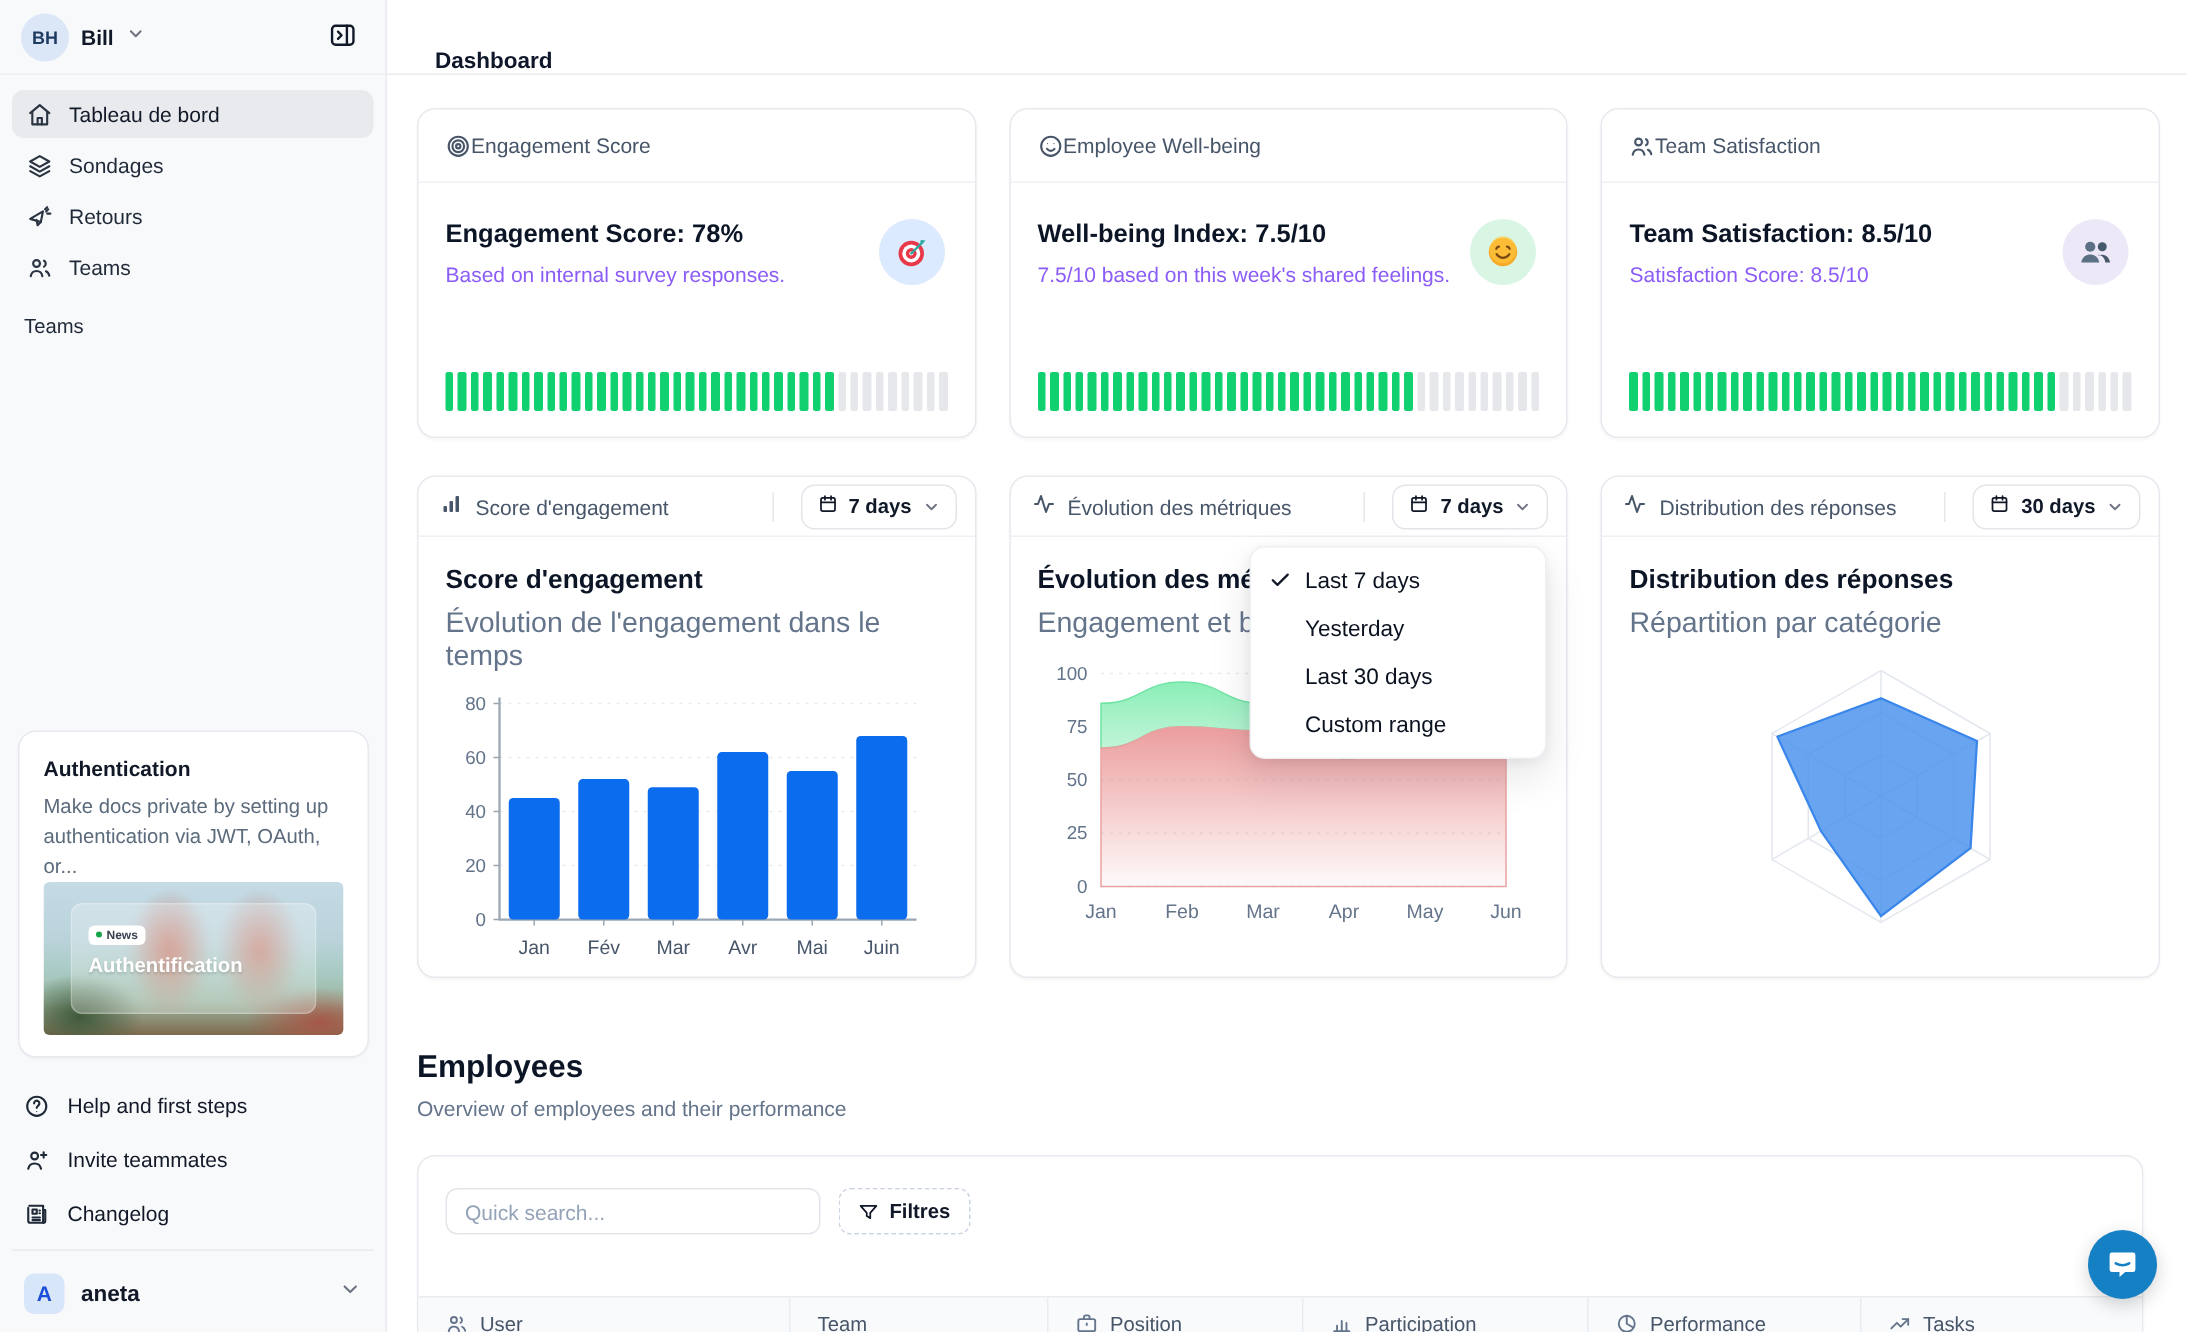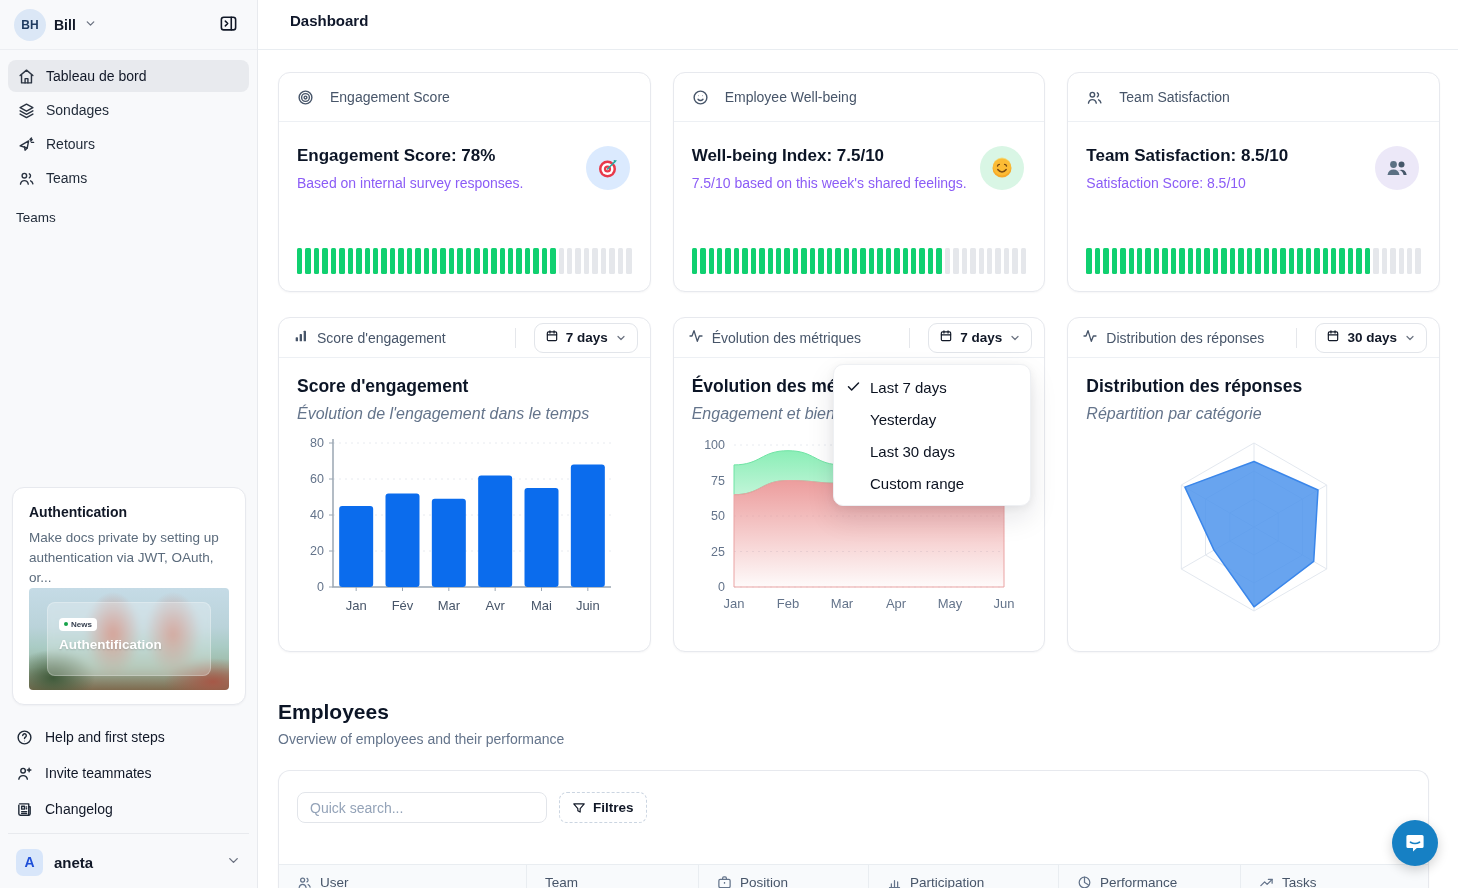--- a/index.html
+++ b/index.html
@@ -54,29 +54,29 @@
   .sb-flink .ic { display:flex; color:#1f2937; }
   .sb-divider { height:1px; background:#e8eaee; margin:6px 0; }
   .sb-workspace { height:44px; display:flex; align-items:center; gap:11px; padding:0 8px; cursor:pointer; }
   .ws-avatar { width:27px; height:27px; border-radius:7px; background:#d8e6fa; color:#1d4ed8;
     font-size:14px; font-weight:700; display:flex; align-items:center; justify-content:center; }
   .ws-name { font-size:15px; font-weight:700; color:#111827; }
   .sb-workspace .chev { margin-left:auto; color:#6b7280; }
 
   
   .main { position:relative; flex:1; height:100%; overflow:hidden; background:#fff; }
-  .topbar { height:50px; border-bottom:1px solid #e9edf1; display:flex; align-items:flex-start; padding:12px 32px; }
+  .topbar { height:50px; border-bottom:1px solid #e9edf1; display:flex; align-items:flex-end; padding:0 32px; }
   .page-title { font-size:15px; font-weight:600; color:#0f172a; }
   .content { padding:22px 18px 0 20px; }
 
   .kpi-row { display:grid; grid-template-columns:repeat(3,1fr); gap:22px; }
   .card { background:#fff; border:1px solid #e7e9ee; border-radius:12px;
     box-shadow:0 1px 2px rgba(16,24,40,.04); }
   .kpi-card { height:220px; display:flex; flex-direction:column; }
-  .card-head { height:49px; flex-shrink:0; display:flex; align-items:center; gap:16px; padding:0 18px;
+  .card-head { height:49px; flex-shrink:0; display:flex; align-items:center; gap:0; padding:0 18px;
     border-bottom:1px solid #edf0f4; color:#475569; font-size:14px; }
   .card-head .ic { display:flex; color:#475569; }
   .kpi-body { position:relative; flex:1; padding:24px 18px 0; }
   .kpi-title { font-size:17px; font-weight:600; color:#0c1526; }
   .kpi-sub { margin-top:9px; font-size:14px; color:#8b5cf6; }
   .kpi-badge { position:absolute; top:24px; right:20px; width:44px; height:44px; border-radius:50%;
     display:flex; align-items:center; justify-content:center; }
   .badge-0 { background:#dbeafe; } .badge-1 { background:#d9f6e5; } .badge-2 { background:#ece8f8; }
   .kpi-progress { display:flex; gap:3px; padding:0 18px 17px; height:43px; align-items:flex-end; }
   .kpi-progress span { flex:1; height:26px; border-radius:1.5px; background:#e5e7eb; }
@@ -87,21 +87,21 @@
   .chart-head { height:40px; flex-shrink:0; display:flex; align-items:center; gap:8px; padding:0 12px 0 14px;
     border-bottom:1px solid #edf0f4; color:#475569; font-size:14px; }
   .chart-head .label { flex:1; white-space:nowrap; overflow:hidden; }
   .vline { width:1px; height:20px; background:#e5e7eb; margin-right:10px; }
   .range-btn { display:flex; align-items:center; gap:7px; height:30px; padding:0 10px;
     border:1px solid #e2e5ea; border-radius:9px; background:#fff; cursor:pointer;
     font-size:13.5px; font-weight:600; color:#111827; font-family:inherit;text-align:center; }
   .range-btn .chev { color:#6b7280; display:flex; }
   .chart-body { padding:18px 18px 0; }
   .chart-title { font-size:17.5px; font-weight:700; color:#0c1526; }
-  .chart-sub { margin-top:8px; font-size:16px; color:#64748b;font-style:italic; }
+  .chart-sub { margin-top:8px; font-size:19px; color:#64748b; }
   .chart-plot { margin-top:10px; }
   .chart-plot svg { overflow:visible; display:block; }
   .radar-wrap { display:flex; justify-content:center; }
 
   
   .dropdown { position:absolute; left:575px; top:364px; width:198px; z-index:50; background:#fff;
     border:1px solid #eef0f3; border-radius:10px; padding:6px 0;
     box-shadow:0 12px 28px rgba(15,23,42,.10), 0 2px 8px rgba(15,23,42,.06); }
   .dd-item { position:relative; height:32px; display:flex; align-items:center; padding-left:36px;
     font-size:15px; color:#0b1220; cursor:pointer; }

